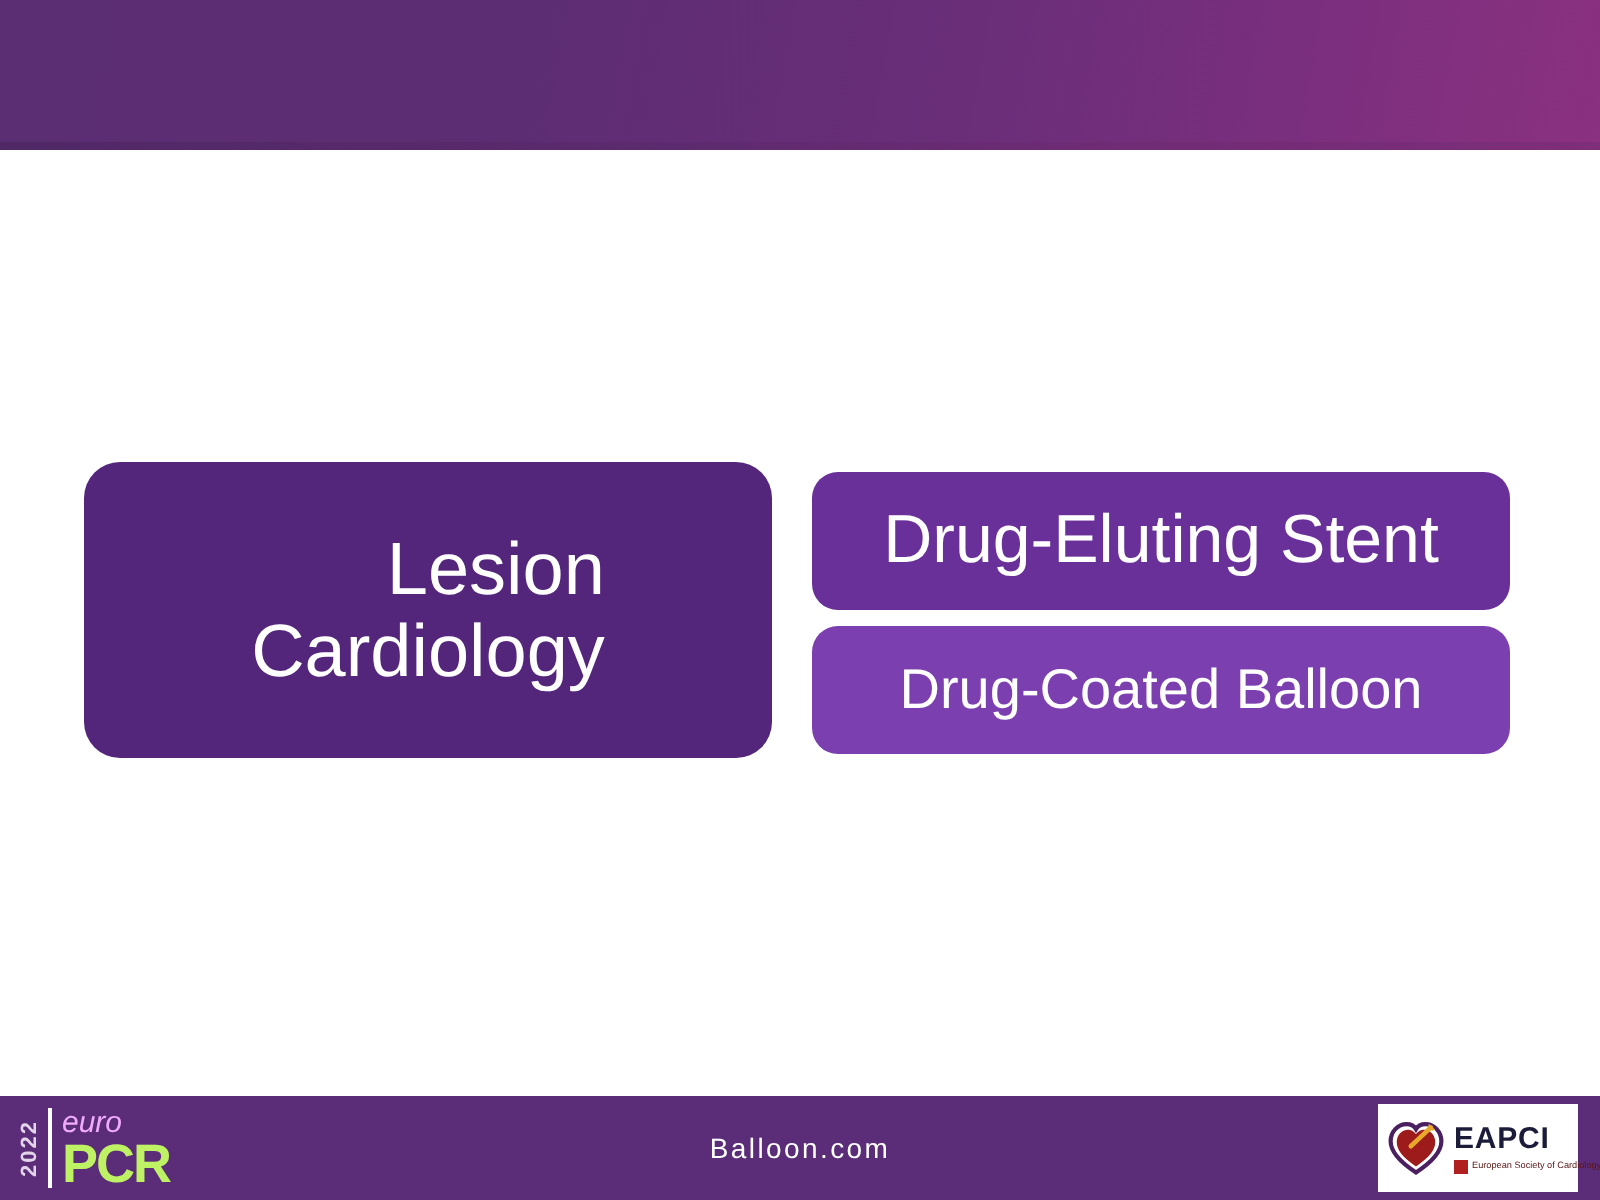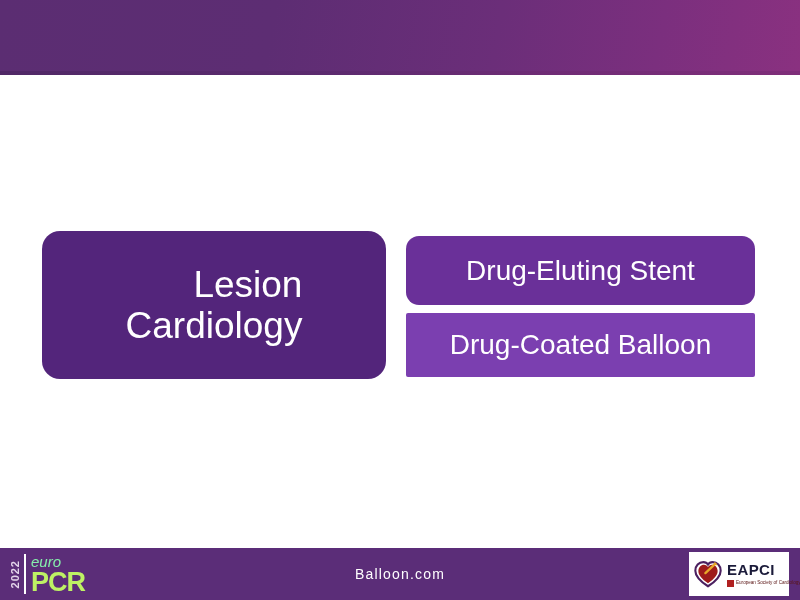--- a/index.html
+++ b/index.html
@@ -67,30 +67,30 @@
     padding: 0 18px;
   }
 
   .box-des {
     left: 406px;
     top: 161px;        
     width: 349px;
     height: 69px;
     border-radius: 13px;
     background: #6a3099;
-    font-size: 28px;
+    font-size: 34px;
     font-weight: 400;
   }
 
   .box-dcb {
     left: 406px;
     top: 238px;        
     width: 349px;
     height: 64px;
-    border-radius: 2px;
+    border-radius: 13px;
     background: #7b3fb0;
     font-size: 28px;
     font-weight: 400;
   }
 
   
   .footer-band {
     position: absolute;
     left: 0;
     top: 548px;
@@ -124,21 +124,21 @@
     height: 40px;
     background: #ffffff;
     margin-right: 5px;
   }
   .logo-words {
     display: flex;
     flex-direction: column;
     justify-content: center;
   }
   .logo-euro {
-    color: #86efac;
+    color: #f0abfc;
     font-style: italic;
     font-size: 15px;
     font-weight: 400;
     line-height: 1;
     margin-bottom: 1px;
   }
   .logo-pcr {
     color: #bef264;
     font-size: 27px;
     font-weight: 700;

